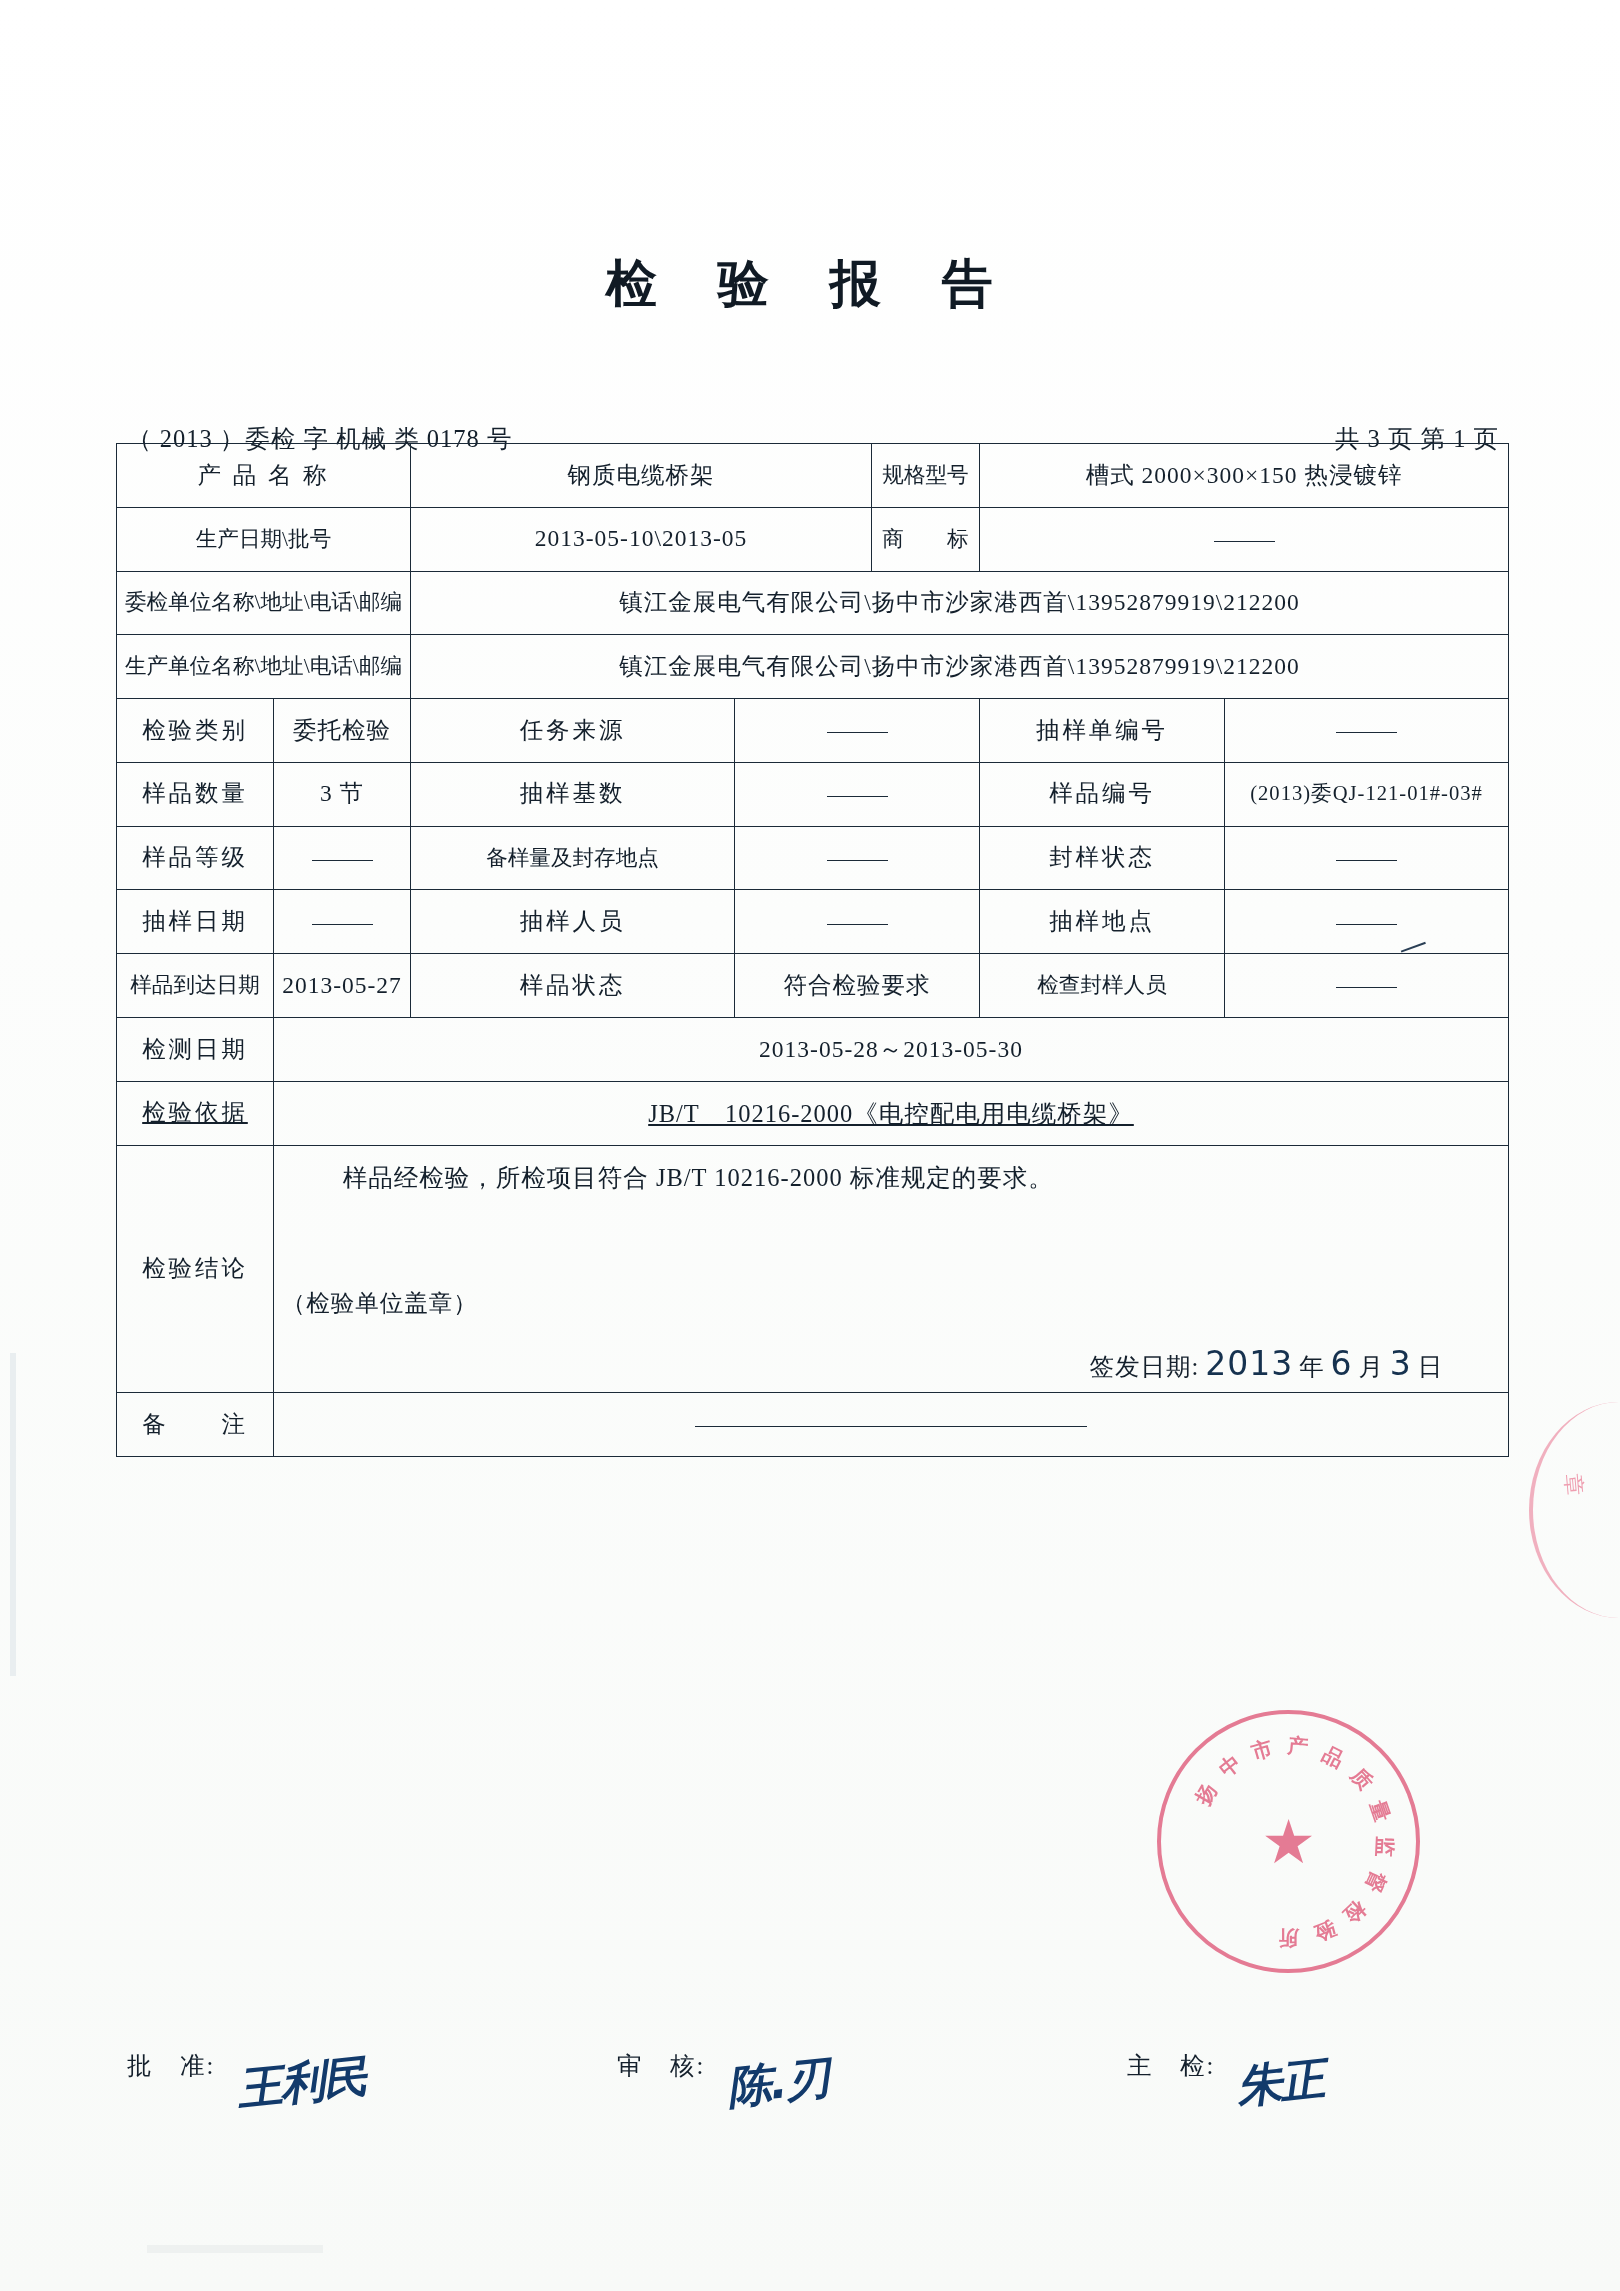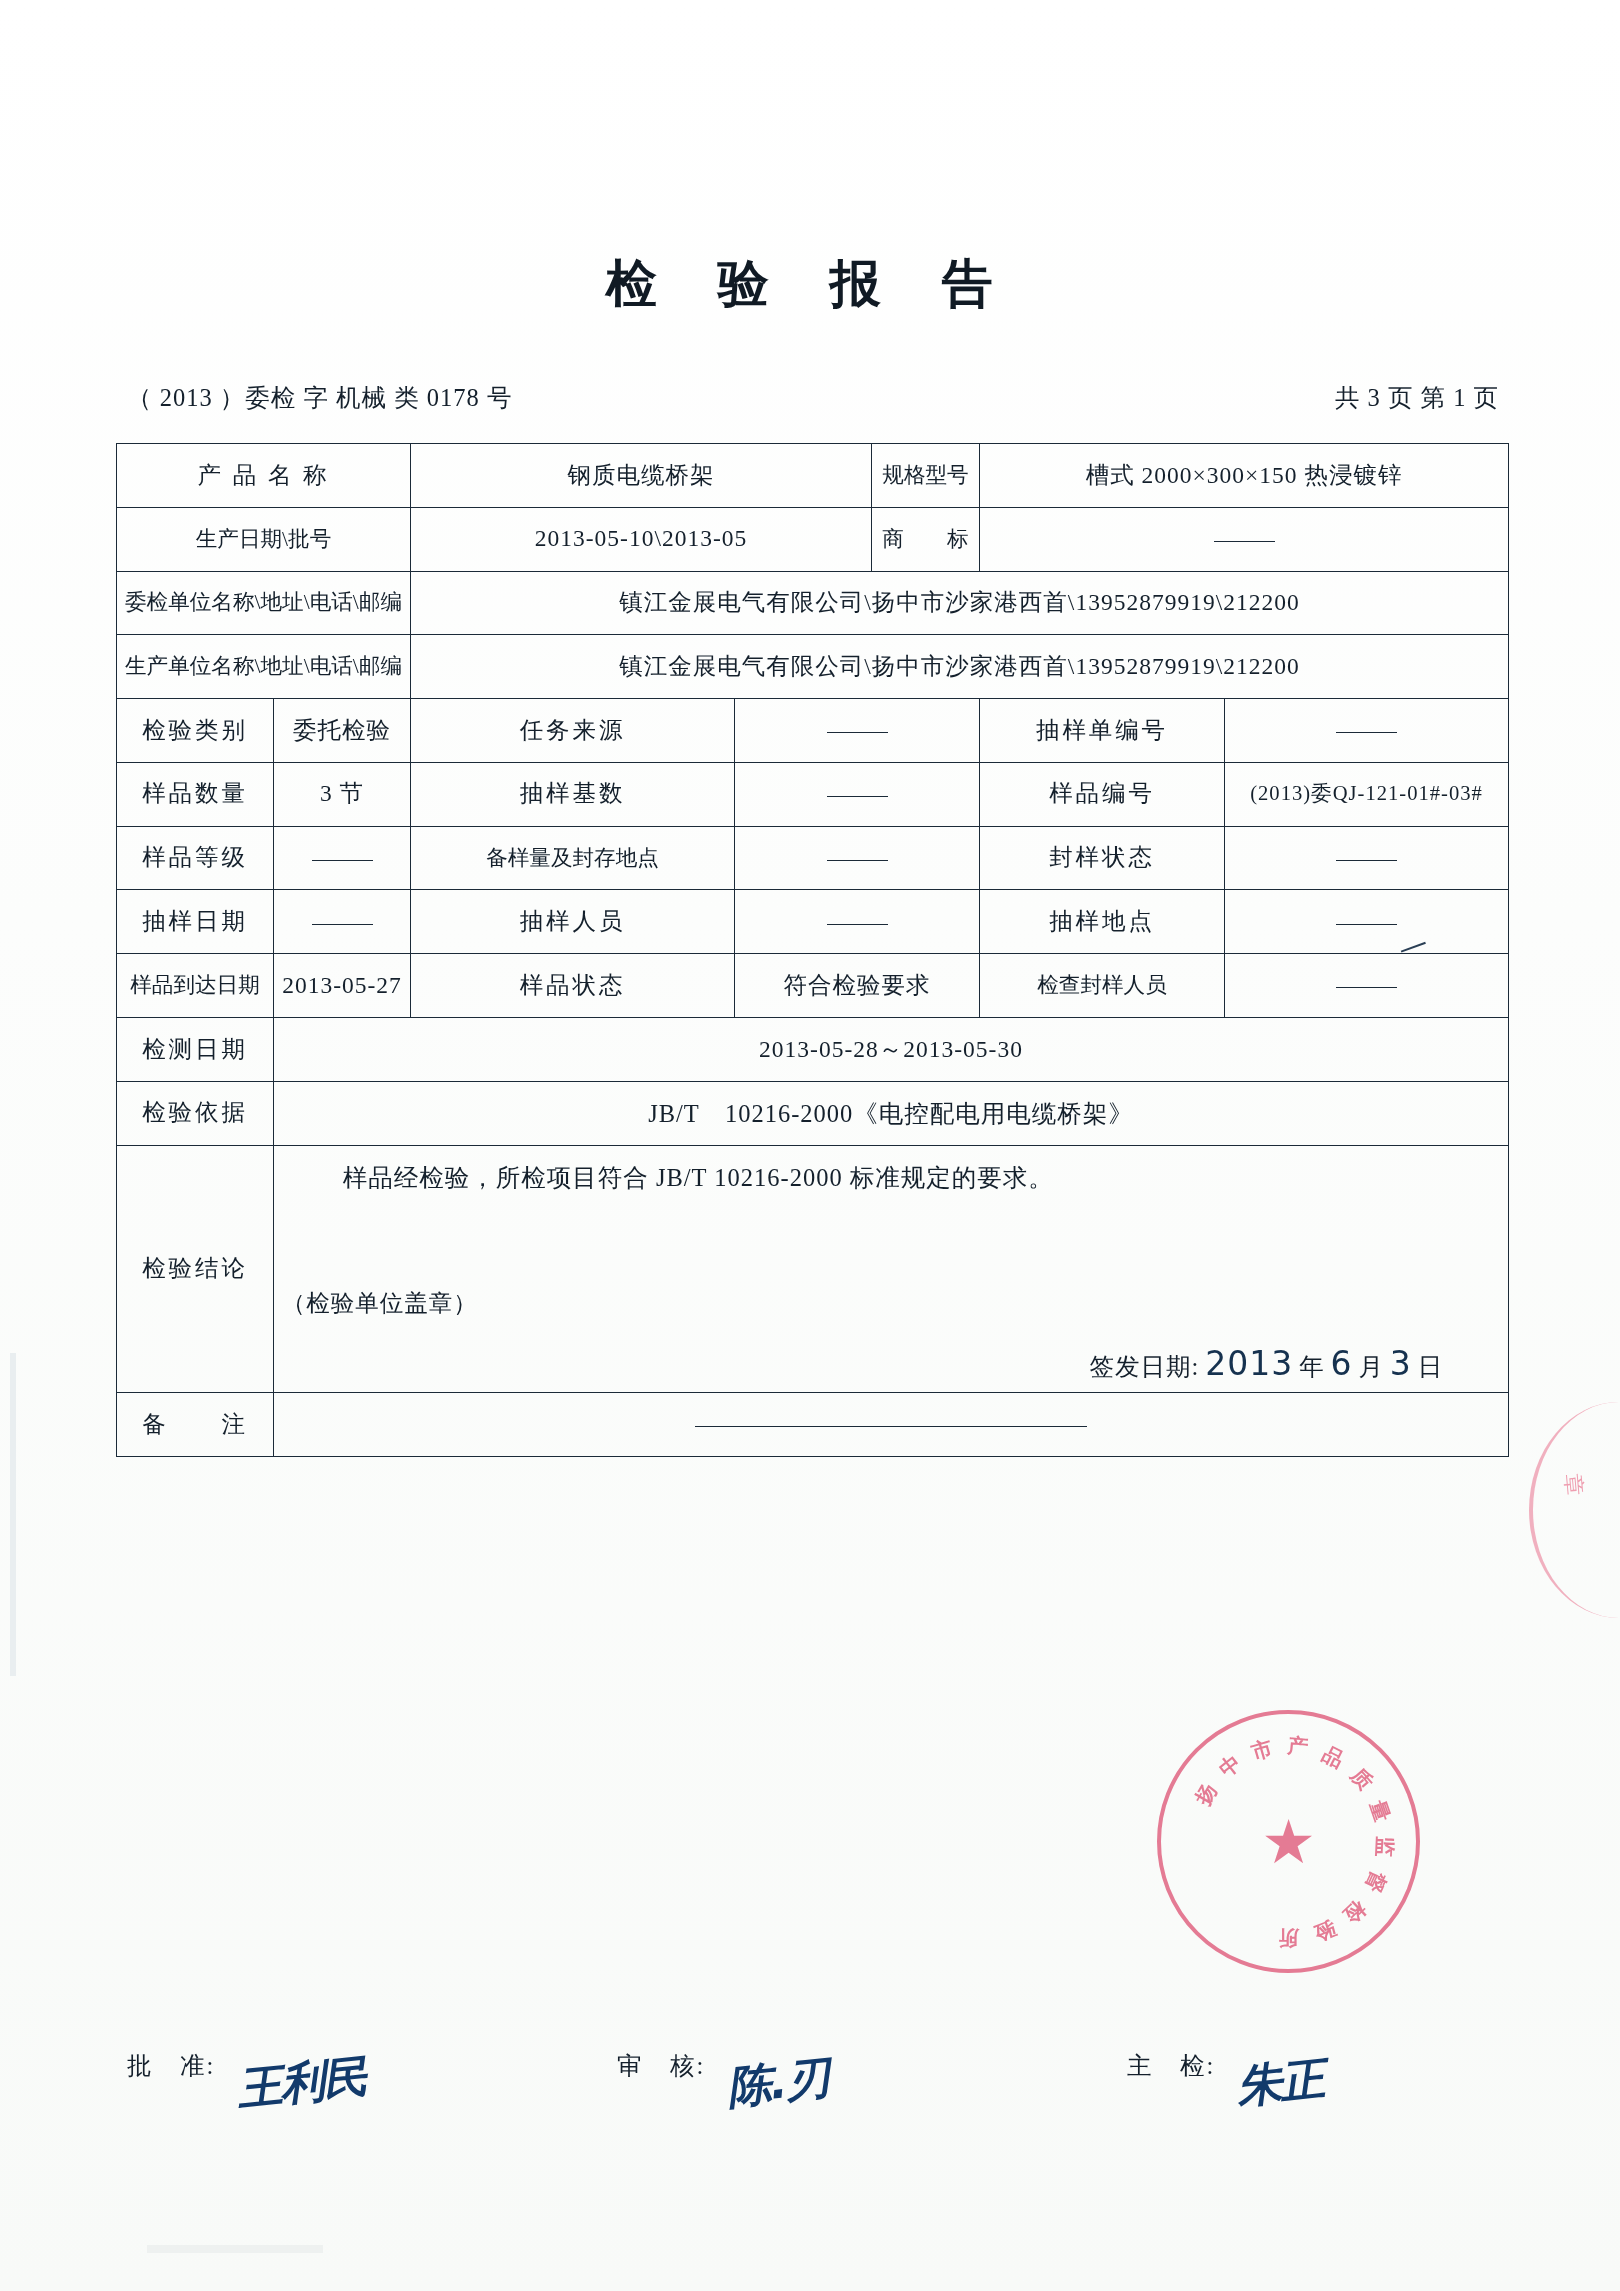--- a/index.html
+++ b/index.html
@@ -49,21 +49,21 @@
     text-align: center;
     font-size: 51px;
     font-weight: bold;
     letter-spacing: 21.6px;
     color: #101a24;
     font-family: "DejaVu Serif", "Liberation Serif", serif;
   }
 
   .meta-row {
     position: absolute;
-    top: 381px;
+    top: 422px;
     left: 127px;
     width: 1372px;
     display: flex;
     justify-content: space-between;
     align-items: baseline;
     font-size: 24.5px;
     letter-spacing: 1px;
   }
   .meta-left { white-space: nowrap; }
   .meta-right { white-space: nowrap; }
@@ -88,21 +88,21 @@
   .lbl { letter-spacing: 2.9px; white-space: nowrap; }
   .lbl-tight { letter-spacing: 0px; white-space: nowrap; font-size: 21.6px; }
   .val { letter-spacing: 1px; }
   .dash {
     display: inline-block;
     width: 61px;
     border-bottom: 1.6px solid #1b2a38;
     height: 1px;
     vertical-align: middle;
   }
-  .tall-basis { height: 223px; }
+  .tall-basis { height: 223px; text-decoration: underline; }
   .tall-concl { height: 392px; }
   .basis-text {
     text-align: left;
     padding-left: 83px;
     font-size: 24.5px;
     letter-spacing: 1px;
   }
   .concl-wrap {
     position: relative;
     height: 100%;

